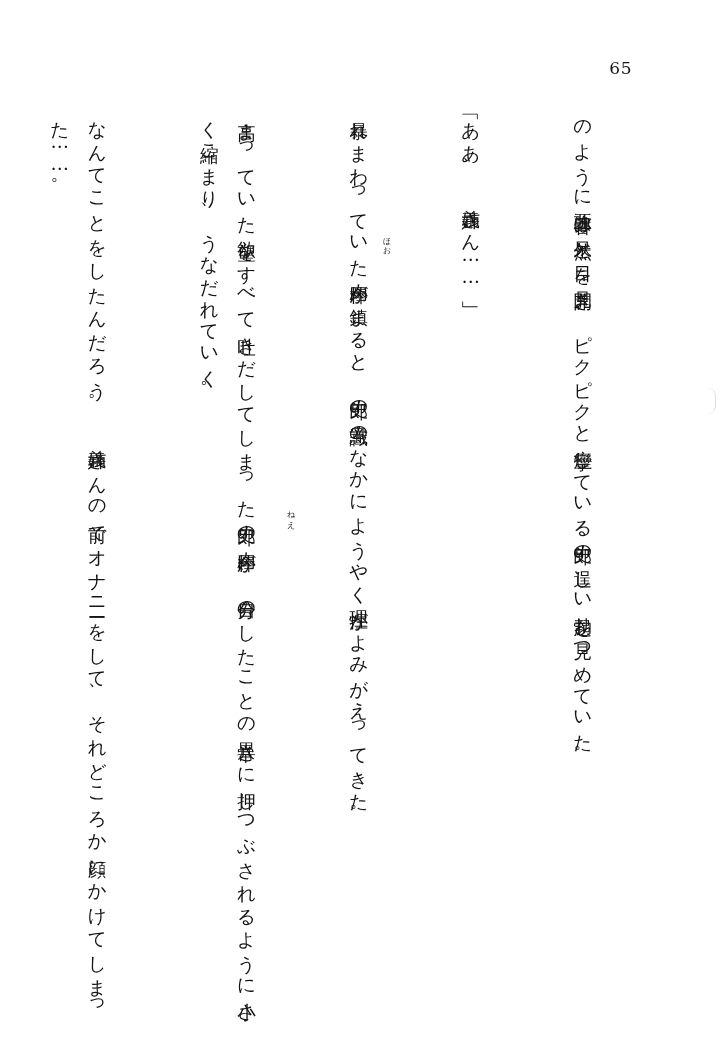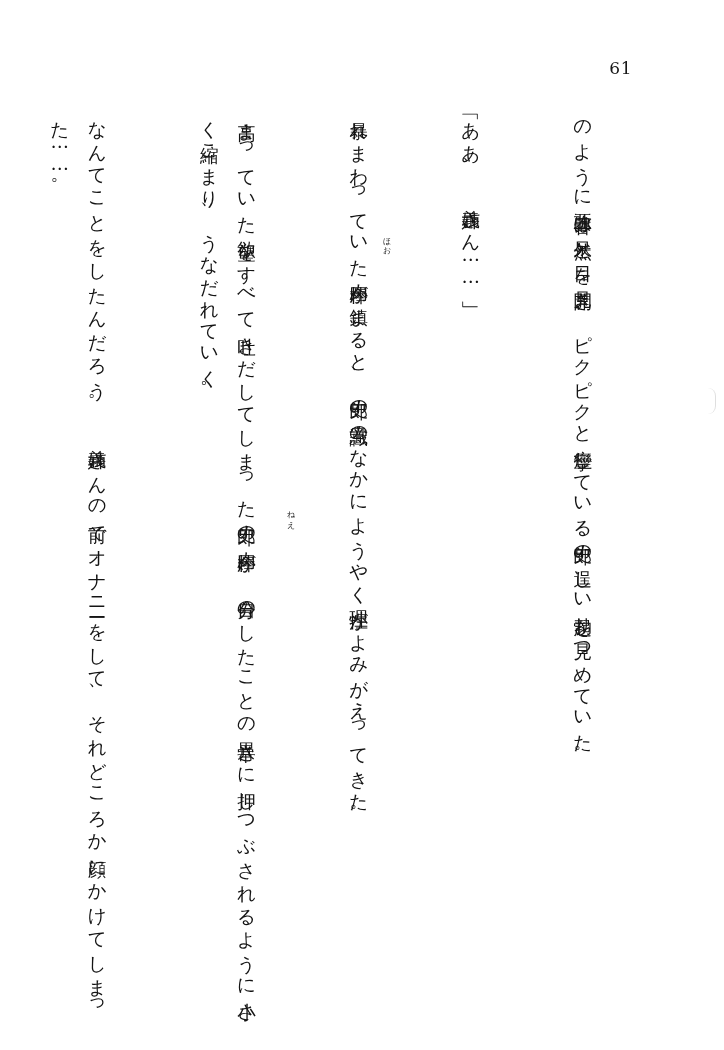--- a/index.html
+++ b/index.html
@@ -68,21 +68,21 @@
     border-top-right-radius: 8px;
     border-bottom-right-radius: 8px;
     opacity: 0.8;
   }
 </style>
 </head>
 <body>
 
 <div class="page">
 
-  <div class="page-number">61</div>
+  <div class="page-number">65</div>
 
   <div class="edge-mark"></div>
 
   <div class="body-text">
     <p class="para">のように亜弥香は呆然と目を見開き、ピクピクと痙攣している史郎の逞しい勃起を見つめていた。</p>
     <p class="para">「ああ、　義姉さん……」</p>
     <p class="para">暴れまわっていた肉棒が鎮まると、史郎の意識のなかにようやく理性がよみがえってきた。</p>
     <p class="para">高まっていた欲望をすべて吐きだしてしまった史郎の肉棒が、自分のしたことの異常さに押しつぶされるように小さく縮こまり、うなだれていく。</p>
     <p class="para">なんてことをしたんだろう。　義姉さんの前でオナニーをして、それどころか顔にかけてしまった……。</p>
     

